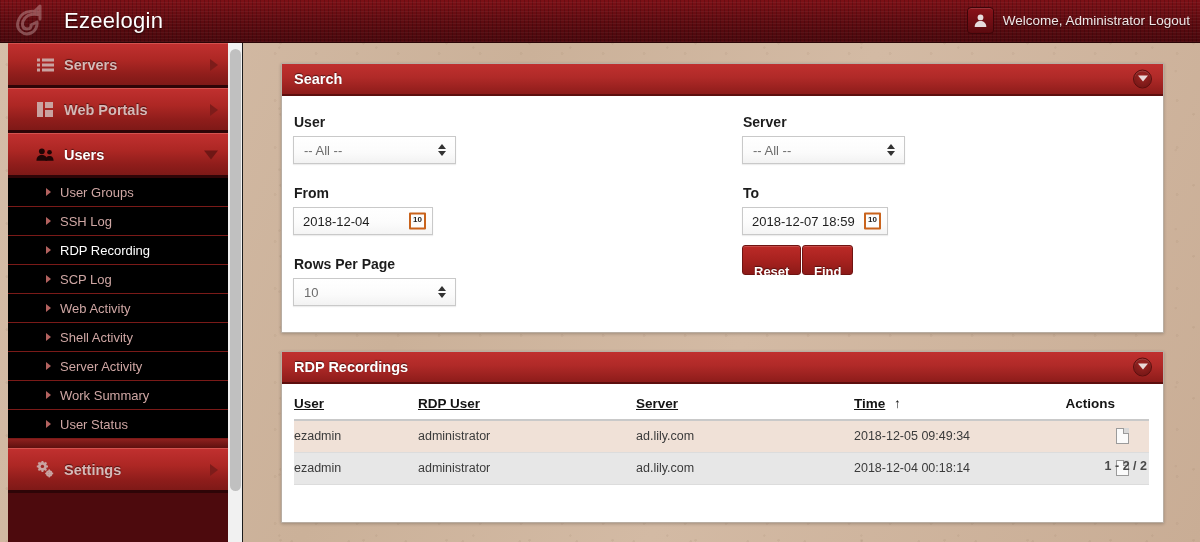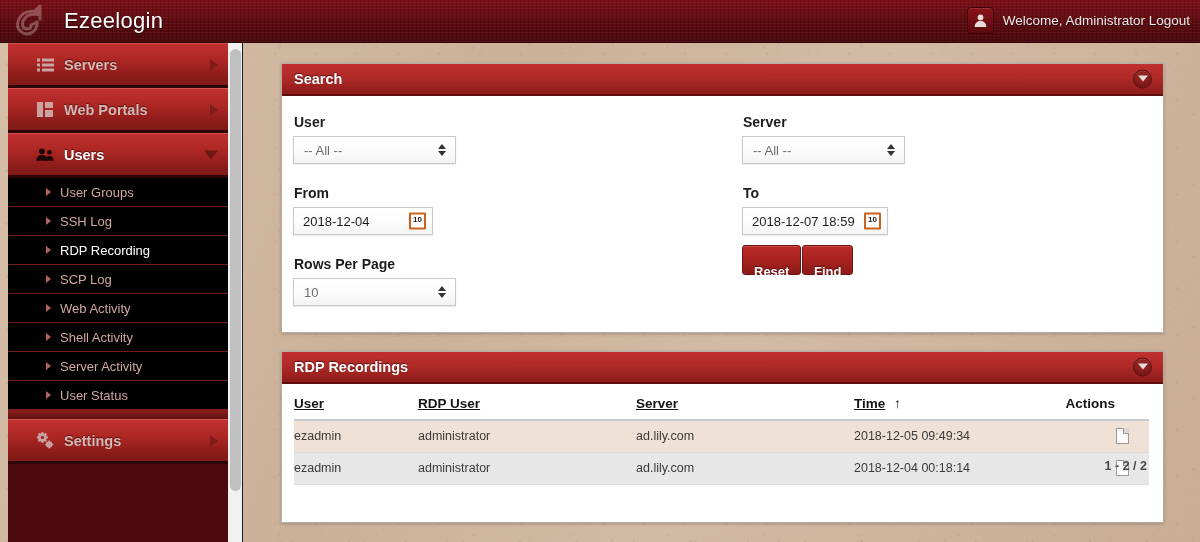--- a/index.html
+++ b/index.html
@@ -400,20 +400,24 @@
         <span class="sarw"></span>
         <span class="slbl">Web Activity</span>
       </div>
       <div class="sub-item">
         <span class="sarw"></span>
         <span class="slbl">Shell Activity</span>
       </div>
       <div class="sub-item">
         <span class="sarw"></span>
         <span class="slbl">Server Activity</span>
+      </div>
+      <div class="sub-item">
+        <span class="sarw"></span>
+        <span class="slbl">Work Summary</span>
       </div>
       <div class="sub-item">
         <span class="sarw"></span>
         <span class="slbl">User Status</span>
       </div>
       <div class="submenu-cap"></div>
     </div>
 
 
     <div class="nav-top">

